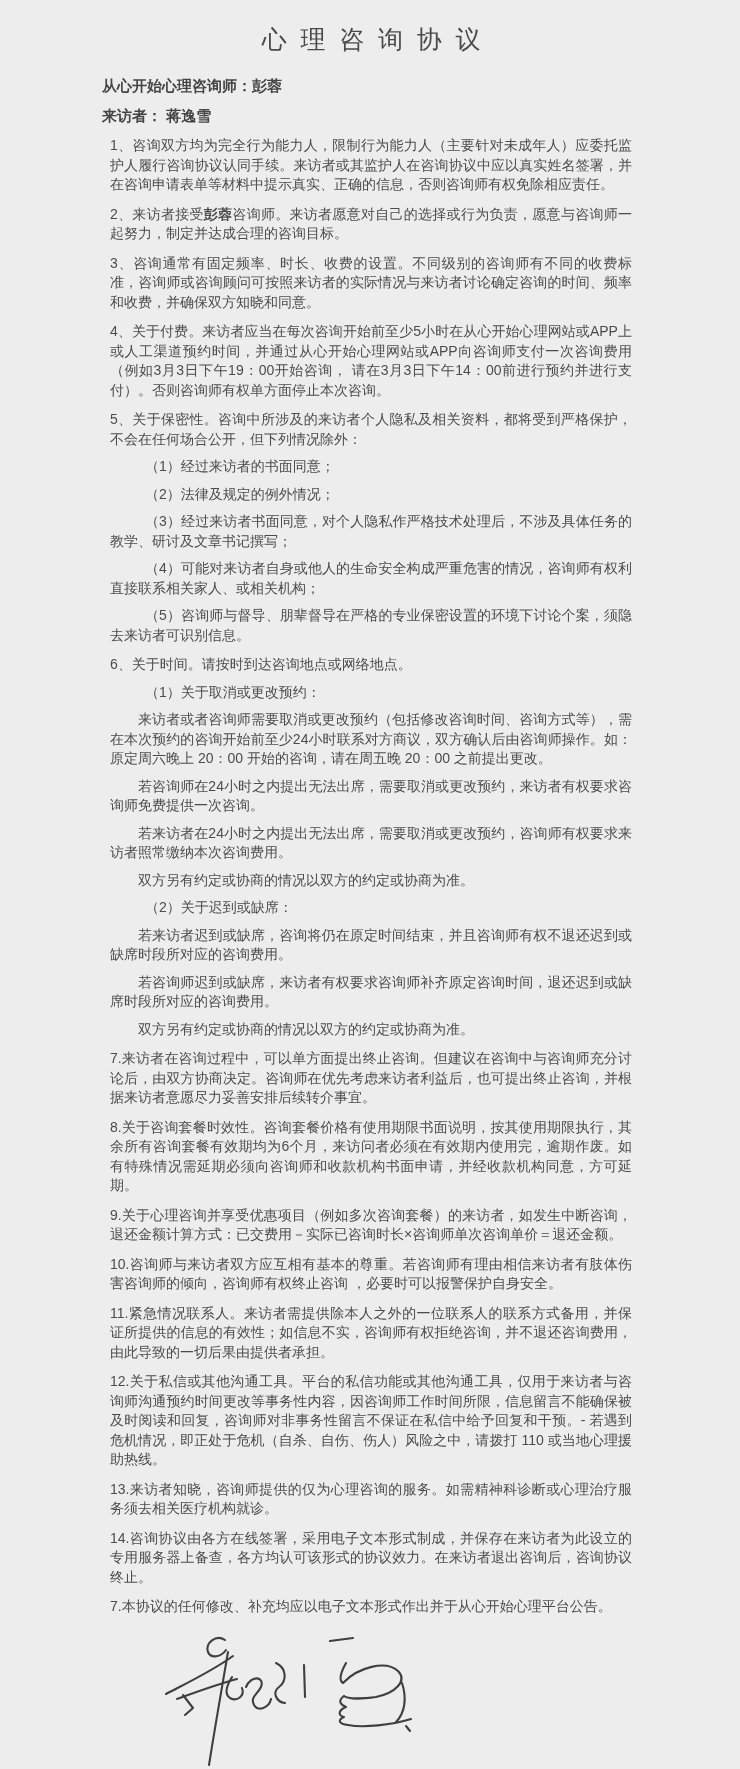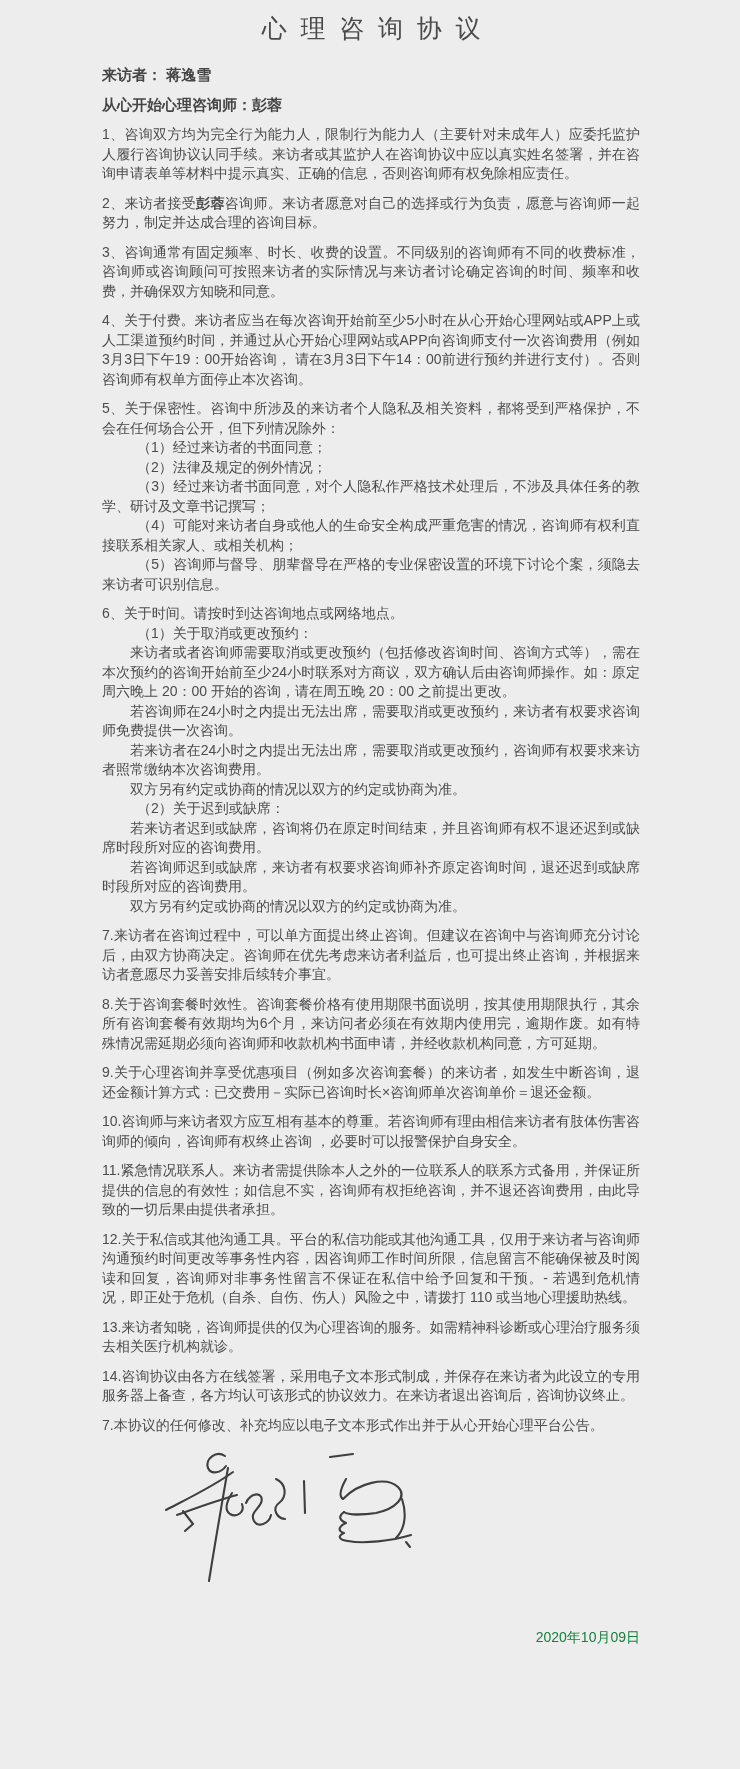--- a/index.html
+++ b/index.html
@@ -6,43 +6,43 @@
   body{
     width:740px;height:1769px;overflow:hidden;
     background:#ededed;color:#4c4c4c;
     font-family:"Liberation Sans",sans-serif;
     -webkit-font-smoothing:antialiased;
   }
   .page{box-sizing:border-box;width:740px;height:1769px;padding:10px 100px 0 102px;}
   .doc-title{
     font-size:25px;font-weight:400;color:#4a4a4a;
     text-align:center;letter-spacing:0.55em;padding-left:0.55em;
-    margin:2px 0 20px 0;
+    margin:13px 0 20px 0;
   }
   .party{font-size:15px;font-weight:700;color:#454545;margin:0 0 10px 0;line-height:20px;}
-  .clauses p{font-size:14px;line-height:19.5px;margin:0;text-align:justify;}
+  .clauses p{font-size:14px;line-height:19.5px;margin:8px;text-align:justify;}
   .clauses p.clause{margin-top:10px;}
   .clauses p.item{text-indent:2.5em;}
   .clauses p.sub{text-indent:2em;}
   .sign-label{font-size:15px;line-height:20px;margin:26px 0 0 0;}
   .sign-area{position:relative;height:178px;margin-top:6px;}
   .sign-area svg{position:absolute;left:56px;top:0;}
   .sig-stroke{fill:none;stroke:#3f3f3f;stroke-width:2.1;stroke-linecap:round;stroke-linejoin:round;}
   .doc-date{font-size:14px;text-align:right;margin:10px 0 0 0;color:#15803d;}
 </style>
 </head>
 <body>
 
 <div class="page">
 
   <h1 class="doc-title">心理咨询协议</h1>
 
+  <p class="party"><span>从心开始心理咨询师：</span><span>彭蓉</span></p>
+
   <p class="party"><span>来访者： </span><span>蒋逸雪</span></p>
-
-  <p class="party"><span>从心开始心理咨询师：</span><span>彭蓉</span></p>
 
   <div class="clauses">
       <p class="clause"><span>1、咨询双方均为完全行为能力人，限制行为能力人（主要针对未成年人）应委托监护人履行咨询协议认同手续。来访者或其监护人在咨询协议中应以真实姓名签署，并在咨询申请表单等材料中提示真实、正确的信息，否则咨询师有权免除相应责任。</span></p>
       <p class="clause"><span>2、来访者接受</span><b>彭蓉</b><span>咨询师。来访者愿意对自己的选择或行为负责，愿意与咨询师一起努力，制定并达成合理的咨询目标。</span></p>
       <p class="clause"><span>3、咨询通常有固定频率、时长、收费的设置。不同级别的咨询师有不同的收费标准，咨询师或咨询顾问可按照来访者的实际情况与来访者讨论确定咨询的时间、频率和收费，并确保双方知晓和同意。</span></p>
       <p class="clause"><span>4、关于付费。来访者应当在每次咨询开始前至少5小时在从心开始心理网站或APP上或人工渠道预约时间，并通过从心开始心理网站或APP向咨询师支付一次咨询费用（例如3月3日下午19：00开始咨询， 请在3月3日下午14：00前进行预约并进行支付）。否则咨询师有权单方面停止本次咨询。</span></p>
       <p class="clause"><span>5、关于保密性。咨询中所涉及的来访者个人隐私及相关资料，都将受到严格保护，不会在任何场合公开，但下列情况除外：</span></p>
       <p class="item"><span>（1）经过来访者的书面同意；</span></p>
       <p class="item"><span>（2）法律及规定的例外情况；</span></p>
       <p class="item"><span>（3）经过来访者书面同意，对个人隐私作严格技术处理后，不涉及具体任务的教学、研讨及文章书记撰写；</span></p>

